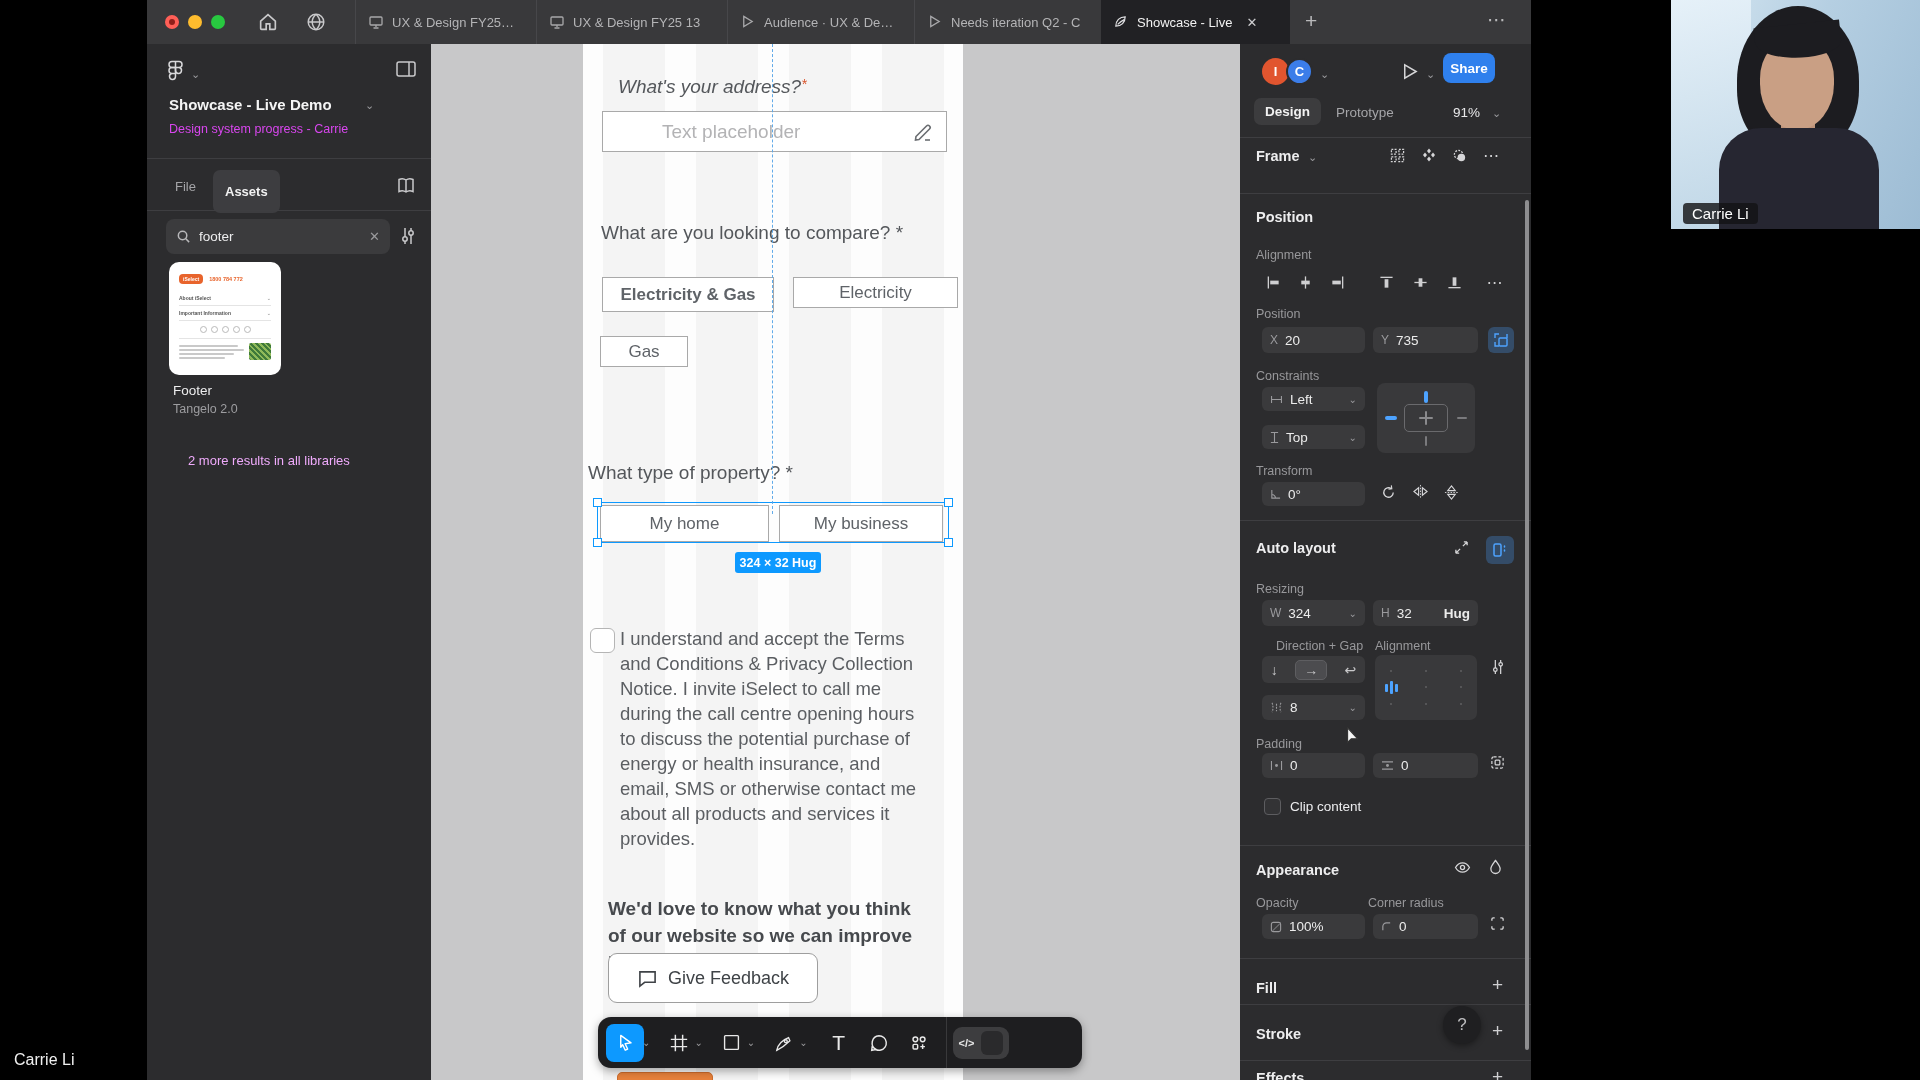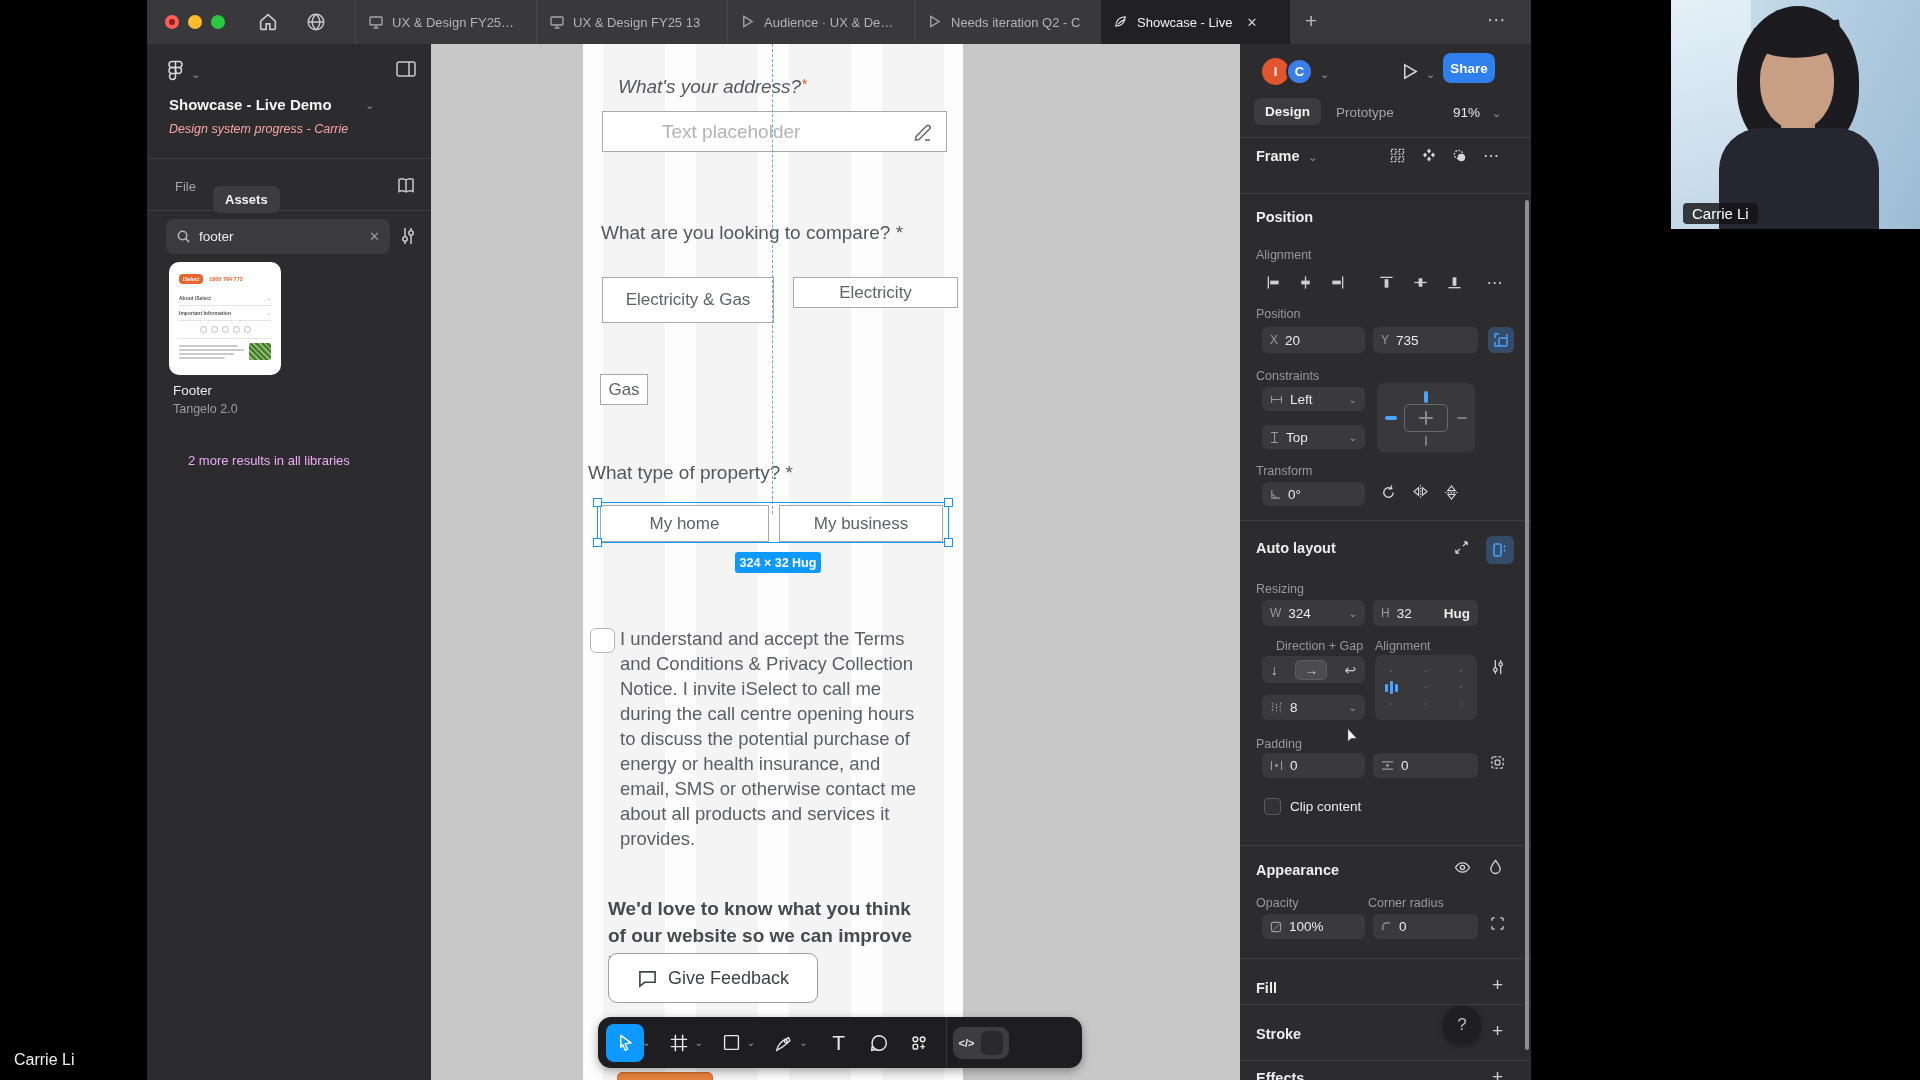--- a/index.html
+++ b/index.html
@@ -18,23 +18,23 @@
          padding:0 12px; color:#b4b4b6; font-size:13px; border-left:1px solid #47474a; }
   .tab .tlabel { white-space:nowrap; overflow:hidden; text-overflow:ellipsis; }
   .tab.active { background:#212124; color:#f2f2f2; border-left:none; }
   .tab-x { margin-left:6px; color:#cfcfd1; font-size:13px; }
   .ticon { width:16px; height:16px; flex:0 0 auto; color:#a8a8aa; }
 
   
   #sidebar { position:absolute; left:0; top:44px; width:284px; height:1036px; background:#2c2c2e; }
   .divider { position:absolute; left:0; width:100%; height:1px; background:#3e3e41; }
   .sb-title { position:absolute; left:22px; top:52px; color:#f5f5f5; font-size:15px; font-weight:700; }
-  .sb-sub { position:absolute; left:22px; top:78px; color:#fca5a5; font-size:12.5px;font-style:italic; }
+  .sb-sub { position:absolute; left:22px; top:78px; color:#d946ef; font-size:12.5px; }
   .sb-tab { font-size:13px; color:#a5a5a8; }
-  .assets-pill { position:absolute; left:66px; top:142px; padding:6px 12px; background:#3d3d40;
+  .assets-pill { position:absolute; left:66px; top:126px; padding:14px 12px; background:#3d3d40;
                  border-radius:7px; color:#f2f2f2; font-size:13px; font-weight:700; }
   .search { position:absolute; left:19px; top:175px; width:224px; height:35px; background:#3b3b3d;
             border-radius:8px; display:flex; align-items:center; padding:0 10px; gap:8px; }
   .search .sval { color:#ededee; font-size:13.5px; flex:1; }
   .chev { color:#9b9b9e; font-size:11px; }
 
   
   .card { position:absolute; left:22px; top:218px; width:112px; height:113px; background:#fff;
           border-radius:10px; padding:12px 10px; overflow:hidden; }
   .mini-pill { display:inline-block; background:#e8642c; color:#fff; font-size:5px; font-weight:700;
@@ -319,23 +319,23 @@
         <span class="ph">Text placeholder</span>
         <span style="color:#6b6e72;">
           <svg viewBox="0 0 22 22" width="22" height="22" fill="none" stroke="currentColor" stroke-width="1.6">
               <path d="M4 15.5 14.5 5a2.1 2.1 0 0 1 3 3L7 18.5 3.5 19z"></path>
               <path d="M13 19h5"></path>
             </svg>
         </span>
       </div>
 
       <span class="q-label" style="left:18px;top:178px;">What are you looking to compare? *</span>
-      <div class="opt-btn" style="left:19px;top:233px;width:172px;height:46px;">Electricity &amp; Gas</div>
+      <div class="opt-btn" style="left:19px;top:233px;width:172px;height:35px;font-weight:bold;">Electricity &amp; Gas</div>
       <div class="opt-btn" style="left:210px;top:233px;width:165px;height:31px;">Electricity</div>
-      <div class="opt-btn" style="left:17px;top:292px;width:48px;height:31px;margin-top:38px;">Gas</div>
+      <div class="opt-btn" style="left:17px;top:292px;width:88px;height:31px;">Gas</div>
 
       <span class="q-label" style="left:5px;top:418px;">What type of property? *</span>
       <div class="opt-btn" style="left:17px;top:461px;width:169px;height:37px;">My home</div>
       <div class="opt-btn" style="left:196px;top:461px;width:164px;height:37px;">My business</div>
 
       <div class="sel-outline">
         <span class="handle" style="left:-5px;top:-5px;"></span>
         <span class="handle" style="right:-5px;top:-5px;"></span>
         <span class="handle" style="left:-5px;bottom:-5px;"></span>
         <span class="handle" style="right:-5px;bottom:-5px;"></span>

